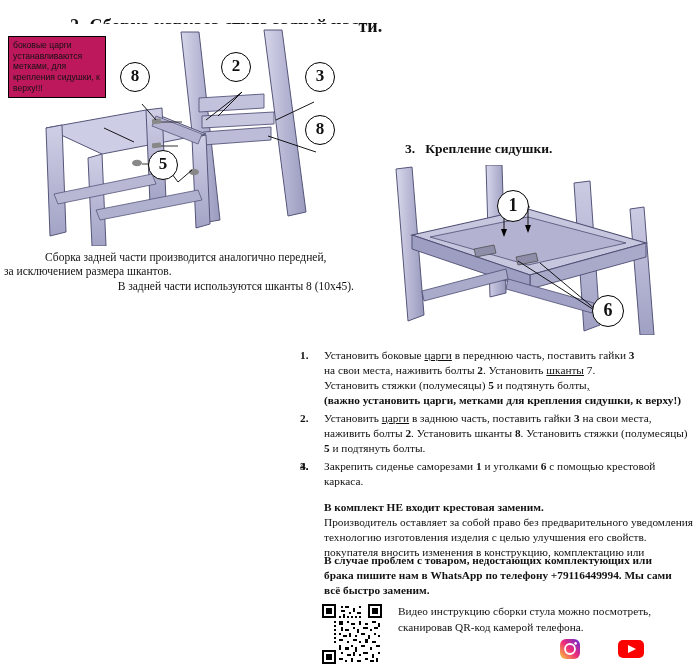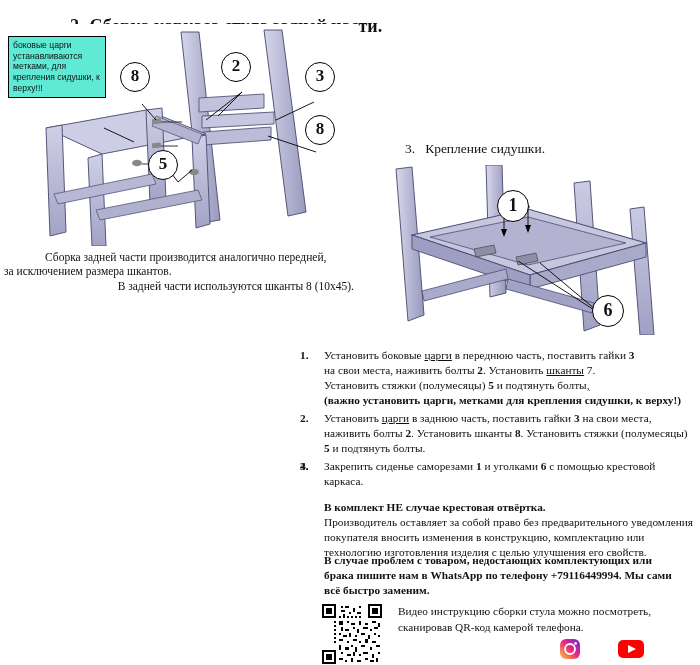--- a/index.html
+++ b/index.html
@@ -23,21 +23,21 @@
   
   .ill1{
     position:absolute;left:6px;top:24px;width:352px;height:222px;
     background:#ffffff;overflow:hidden;
   }
   .ill1 svg{display:block;}
 
   
   .callout{
     position:absolute;left:8px;top:36px;width:88px;
-    border:1px solid #000;background:#5eead4;
+    border:1px solid #000;background:#be185d;
     font-size:8.6px;line-height:1.25;padding:3px 4px;
     font-family:"Liberation Sans", sans-serif;
     z-index:5;
   }
 
   
   .circ{
     position:absolute;border:1.4px solid #000;border-radius:50%;
     background:#fff;text-align:center;
     font-family:"Liberation Serif", serif;font-weight:bold;
@@ -51,21 +51,21 @@
     position:absolute;left:4px;top:250px;width:350px;
     font-size:11.5px;line-height:1.25;
   }
   .cap1 .l1{text-align:left;margin-left:41px;}
   .cap1 .l2{}
   .cap1 .l3{text-align:right;}
 
   
   .sec3-title{
     position:absolute;left:405px;top:141px;width:280px;
-    font-size:13.5px;font-weight:normal;
+    font-size:13.5px;font-weight:bold;
   }
   .sec3-title .num{margin-right:10px;}
 
   
   .ill2{
     position:absolute;left:378px;top:165px;width:312px;height:170px;
     background:#fff;overflow:hidden;
   }
 
   
@@ -267,24 +267,24 @@
     </div>
 
     <div class="step">
       <span class="bn">4.</span>
       <span> Закрепить сиденье саморезами <b>1</b> и уголками <b>6</b> с помощью крестовой</span><br>
       <span>каркаса.</span>
     </div>
   </div>
 
   <div class="para p-notice">
-    <div class="bu">В комплект НЕ случае крестовая отвёртка.</div>
+    <div class="bu">В комплект НЕ входит крестовая заменим.</div>
     <div>Производитель оставляет за собой право без предварительного уведомления</div>
+    <div>технологию изготовления изделия с целью улучшения его свойств.</div>
     <div>покупателя вносить изменения в конструкцию, комплектацию или</div>
-    <div>технологию изготовления изделия с целью улучшения его свойств.</div>
   </div>
 
   <div class="para p-problem">
     <div class="bu">В случае проблем с товаром, недостающих комплектующих или</div>
     <div class="bu">брака пишите нам в WhatsApp по телефону +79116449994. Мы сами</div>
     <div class="bu">всё быстро заменим.</div>
   </div>
 
   <div class="qr">
     <svg width="60" height="60" viewBox="0 0 29 29" shape-rendering="crispEdges" xmlns="http://www.w3.org/2000/svg">

